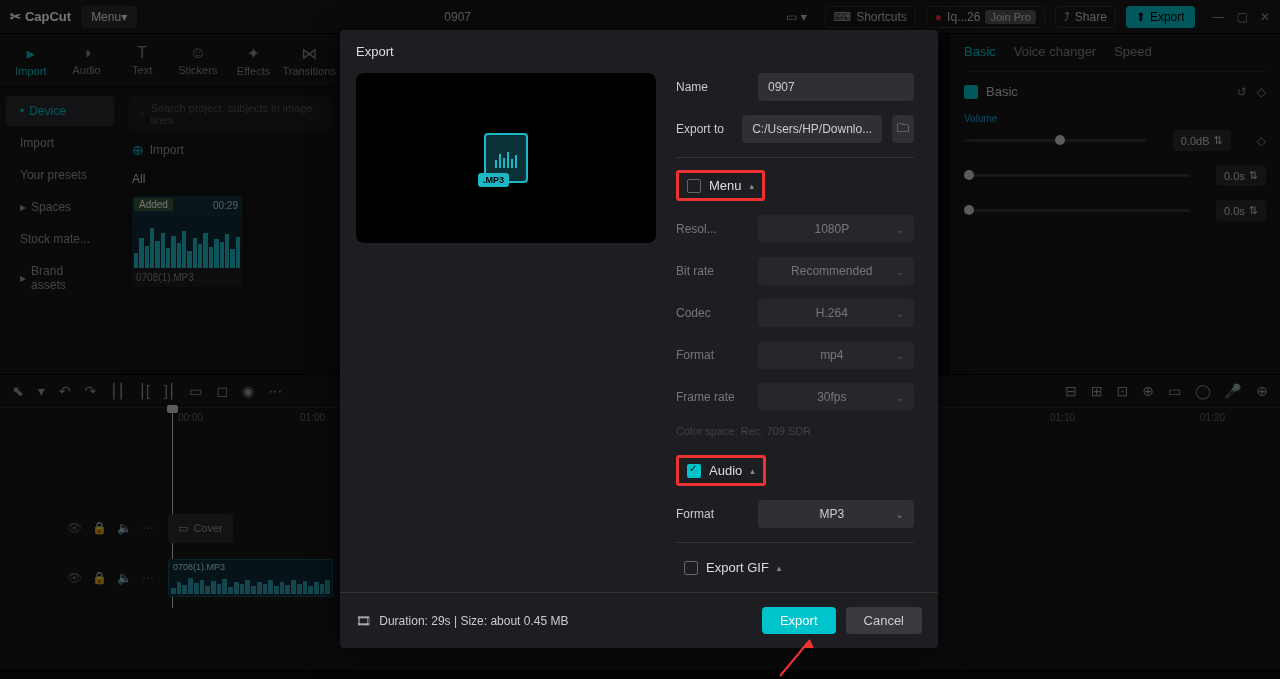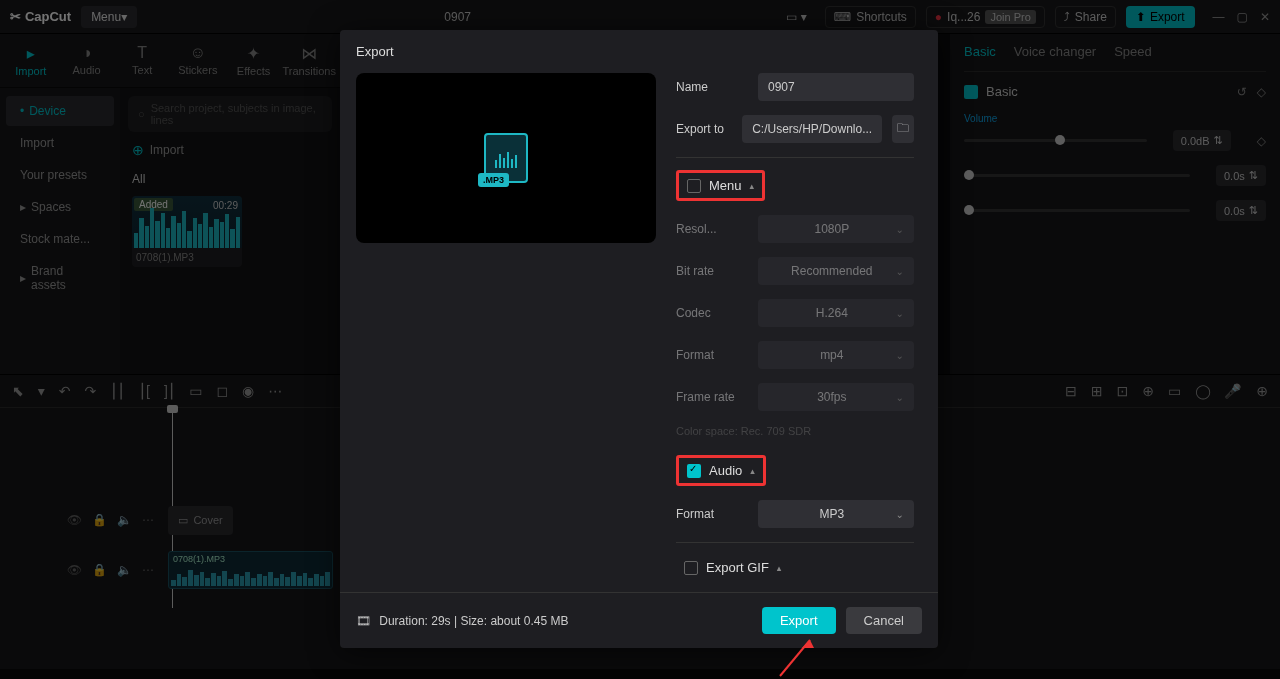--- a/index.html
+++ b/index.html
@@ -25,21 +25,21 @@
 .left-nav { padding: 6px 0; }
 .left-nav-item { padding: 8px 14px; color: #999; font-size: 12px; display: flex; align-items: center; gap: 5px; border-radius: 4px; margin: 2px 6px; }
 .left-nav-item.active { background: #2c2c30; color: #00c4cc; }
 
 .center-panel { flex: 1; background: #121214; padding: 8px; }
 .search-bar { background: #1e1e20; border-radius: 6px; padding: 6px 10px; color: #555; font-size: 11px; display: flex; align-items: center; gap: 6px; }
 .import-row { display: flex; align-items: center; gap: 6px; padding: 10px 4px; color: #999; }
 .import-plus { color: #00c4cc; font-size: 14px; }
 .tab-header { padding: 4px; color: #ccc; font-size: 12px; }
 .clip-card { width: 110px; background: #1e1e22; border-radius: 4px; overflow: hidden; position: relative; margin: 6px 4px; }
-.clip-preview { height: 52px; background: linear-gradient(to top, #0e2530 0%, #11303e 100%); position: relative; text-decoration: underline; }
+.clip-preview { height: 72px; background: linear-gradient(to top, #0e2530 0%, #11303e 100%); position: relative; text-decoration: underline; }
 .clip-badge { position: absolute; top: 2px; left: 2px; background: #3a5a3a; color: #fff; padding: 1px 5px; font-size: 10px; border-radius: 2px; }
 .clip-time { position: absolute; top: 4px; right: 4px; color: #ccc; font-size: 10px; }
 .clip-wave { position: absolute; bottom: 0; left: 0; right: 0; height: 50px; display: flex; align-items: flex-end; gap: 1px; padding: 0 2px; }
 .clip-wave span { flex: 1; background: #1eb8c4; }
 .clip-name { padding: 4px; font-size: 10px; color: #888; }
 
 .right-panel { width: 330px; background: #18181a; padding: 10px 14px; }
 .right-tabs { display: flex; gap: 18px; border-bottom: 1px solid #2a2a2a; padding-bottom: 8px; margin-bottom: 12px; }
 .right-tab { color: #888; font-size: 13px; padding-bottom: 4px; }
 .right-tab.active { color: #00c4cc; font-weight: 500; }
@@ -300,20 +300,26 @@
     <span>⊟</span>
     <span>⊞</span>
     <span>⊡</span>
     <span>⊕</span>
     <span>▭</span>
     <span>◯</span>
     <span>🎤</span>
     <span style="margin-left:auto">⊕</span>
   </div>
   <div style="position:relative;">
+    <div class="tl-ruler">
+      <span style="left:178px">00:00</span>
+      <span style="left:300px">01:00</span>
+      <span style="left:1050px">01:10</span>
+      <span style="left:1200px">01:20</span>
+    </div>
     <div class="tl-playhead"></div>
     <div class="tl-tracks">
       <div style="height:80px"></div>
       <div class="tl-track">
         <div class="tl-track-head">
           <span>👁</span>
           <span>🔒</span>
           <span>🔈</span>
           <span>⋯</span>
         </div>

